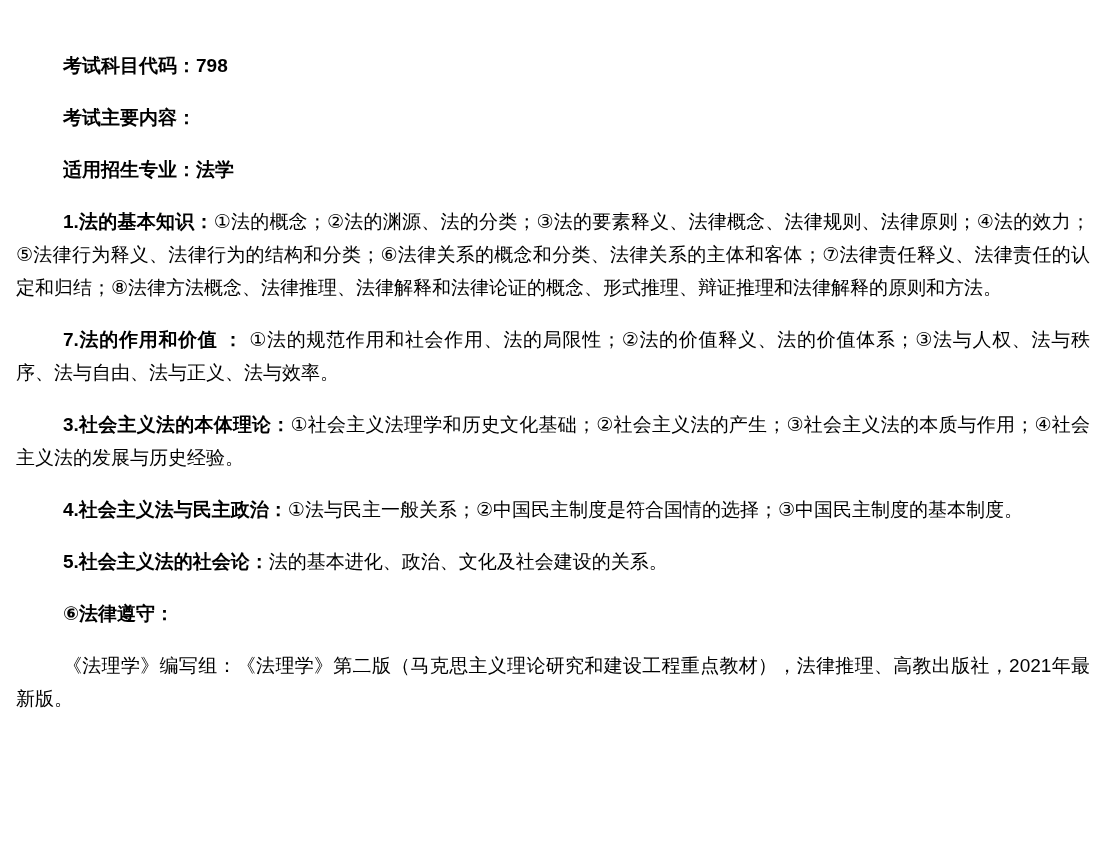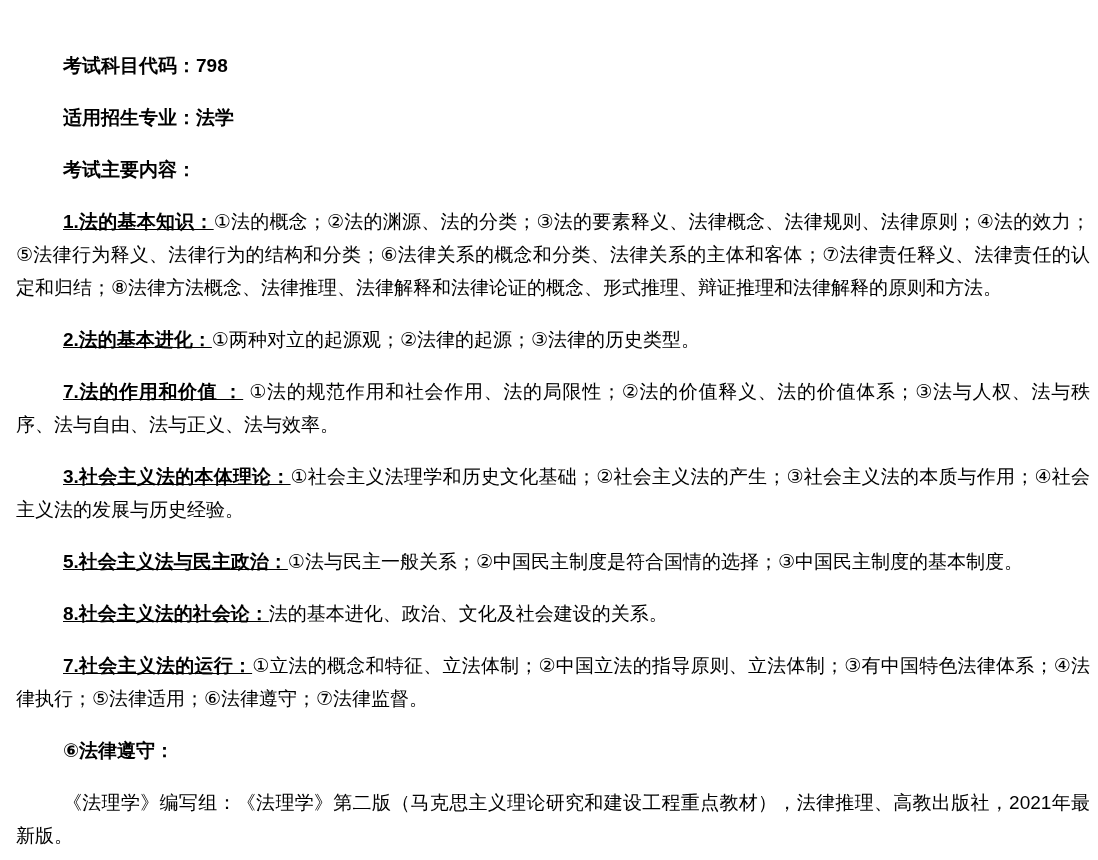--- a/index.html
+++ b/index.html
@@ -20,45 +20,43 @@
     margin-top: 46px;
   }
   .para {
     font-size: 19px;
     line-height: 33px;
     margin: 0 0 19px 0;
     text-indent: 47px;
     text-align: justify;
   }
   .bold { font-weight: bold; }
-  .para b { font-weight: bold; text-decoration: underline; }
+  .para b { font-weight: bold; }
 </style>
 </head>
 <body style="background: rgb(255, 255, 255); color: rgb(0, 0, 0);">
 
 <div class="doc">
 
   <p class="para bold"><span>考试科目代码：</span><span>798</span></p>
 
+  <p class="para bold">考试主要内容：</p>
+
   <p class="para bold"><span>适用招生专业：</span><span>法学</span></p>
-
-  <p class="para bold">考试主要内容：</p>
 
   <p class="para"><b>1.法的基本知识：</b><span>①法的概念；②法的渊源、法的分类；③法的要素释义、法律概念、法律规则、法律原则；④法的效力；⑤法律行为释义、法律行为的结构和分类；⑥法律关系的概念和分类、法律关系的主体和客体；⑦法律责任释义、法律责任的认定和归结；⑧法律方法概念、法律推理、法律解释和法律论证的概念、形式推理、辩证推理和法律解释的原则和方法。</span></p>
 
-  <p class="para"><b>2.法的基本进化：</b><span>①两种对立的起源观；②法律的起源；③法律的历史类型。</span></p>
 
   <p class="para"><b>7.法的作用和价值 ：</b><span> ①法的规范作用和社会作用、法的局限性；②法的价值释义、法的价值体系；③法与人权、法与秩序、法与自由、法与正义、法与效率。</span></p>
 
   <p class="para"><b>3.社会主义法的本体理论：</b><span>①社会主义法理学和历史文化基础；②社会主义法的产生；③社会主义法的本质与作用；④社会主义法的发展与历史经验。</span></p>
 
-  <p class="para"><b>5.社会主义法与民主政治：</b><span>①法与民主一般关系；②中国民主制度是符合国情的选择；③中国民主制度的基本制度。</span></p>
+  <p class="para"><b>4.社会主义法与民主政治：</b><span>①法与民主一般关系；②中国民主制度是符合国情的选择；③中国民主制度的基本制度。</span></p>
 
-  <p class="para"><b>8.社会主义法的社会论：</b><span>法的基本进化、政治、文化及社会建设的关系。</span></p>
+  <p class="para"><b>5.社会主义法的社会论：</b><span>法的基本进化、政治、文化及社会建设的关系。</span></p>
 
-  <p class="para"><b>7.社会主义法的运行：</b><span>①立法的概念和特征、立法体制；②中国立法的指导原则、立法体制；③有中国特色法律体系；④法律执行；⑤法律适用；⑥法律遵守；⑦法律监督。</span></p>
 
 
   <p class="para bold">⑥法律遵守：</p>
 
   <p class="para">《法理学》编写组：《法理学》第二版（马克思主义理论研究和建设工程重点教材），法律推理、高教出版社，2021年最新版。</p>
 
 </div>
 
 </body></html>

